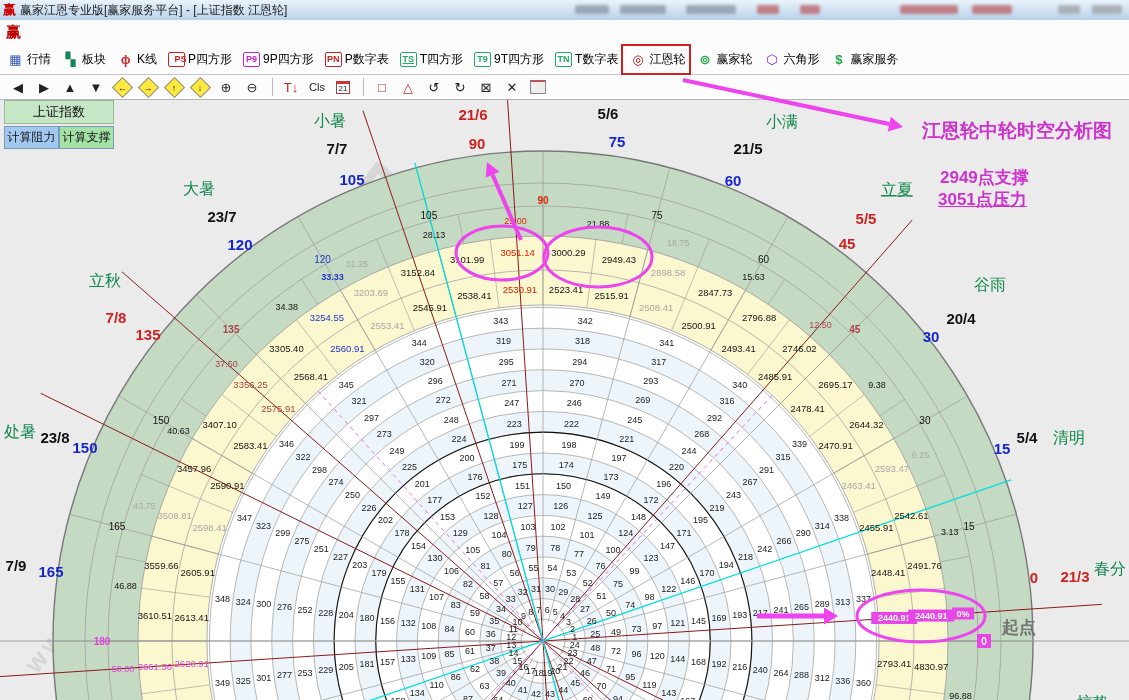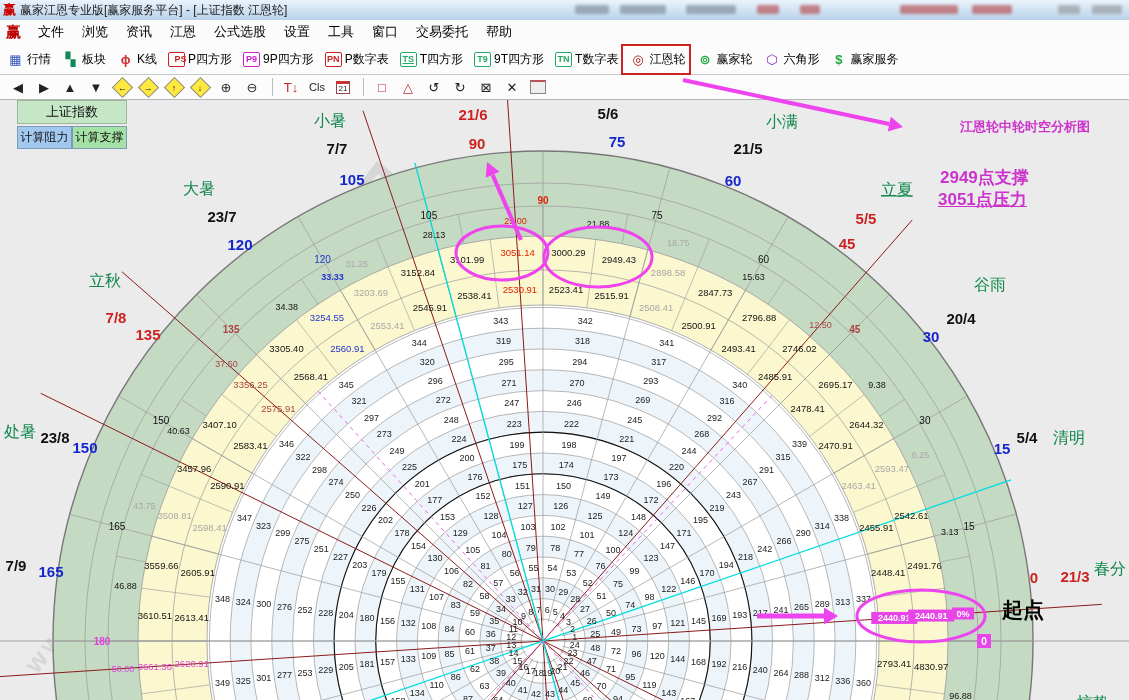--- a/index.html
+++ b/index.html
@@ -31,21 +31,21 @@
     font-size:13px;margin-right:2px;color:#222;}
   .db-sep{width:1px;height:18px;background:#bbb;margin:0 6px;}
   .diamond{width:13px;height:13px;background:#ffe840;border:1px solid #888;transform:rotate(45deg);
     display:inline-flex;align-items:center;justify-content:center;}
   .diamond span{transform:rotate(-45deg);font-size:9px;font-weight:bold;color:#222;}
   .easel{width:14px;height:11px;border:1px solid #888;border-top:2px solid #b55;background:#eee;position:relative;}
   
   .chart{position:absolute;left:0;top:100px;width:1129px;height:600px;background:#ebebeb;overflow:hidden;}
   .wm{position:absolute;color:rgba(185,185,185,.42);font-weight:bold;pointer-events:none;white-space:nowrap;}
   
-  .panel{position:absolute;left:17px;top:0;width:110px;z-index:20;font-size:13px;}
+  .panel{position:absolute;left:4px;top:0;width:110px;z-index:20;font-size:13px;}
   .panel .hdr{background:#c6e7c5;border:1px solid #9ab89a;text-align:center;padding:2px 0;font-size:13px;color:#111;}
   .panel .row{background:#b9dcf8;border:1px solid #9ab6d0;margin-top:2px;padding:3px 1px 3px 2px;
     color:#8b0000;white-space:nowrap;overflow:hidden;}
   .panel .btns{display:flex;margin-top:2px;}
   .panel .btn{flex:1;text-align:center;padding:2px 0;font-size:12px;border:1px solid #7a9ab8;color:#111;}
   .btn-res{background:#a3c8f0;}
   .btn-sup{background:#a5e2a5;margin-left:0;border-color:#7ab87a;}
   
   .olabel{position:absolute;transform:translate(-50%,-50%);font-size:15px;font-weight:bold;white-space:nowrap;z-index:10;}
   .ol-red{color:#cc2222;} .ol-blue{color:#1527cc;} .ol-black{color:#111;}
@@ -69,32 +69,20 @@
       <div class="blurblock" style="left: 800px; width: 20px; background: rgb(176, 48, 48);"></div>
       <div class="blurblock" style="left: 900px; width: 58px; background: rgb(176, 48, 48);"></div>
       <div class="blurblock" style="left: 972px; width: 40px; background: rgb(176, 48, 48);"></div>
       <div class="blurblock" style="left: 1058px; width: 22px; background: rgb(138, 138, 138);"></div>
       <div class="blurblock" style="left: 1092px; width: 30px; background: rgb(138, 138, 138);"></div>
     </div>
 </div>
 
 <div class="menubar">
   <span class="logo">赢</span>
-  <div id="menu-items" style="display:flex;">
-      <div class="menu-item">文件</div>
-      <div class="menu-item">浏览</div>
-      <div class="menu-item">资讯</div>
-      <div class="menu-item">江恩</div>
-      <div class="menu-item">公式选股</div>
-      <div class="menu-item">设置</div>
-      <div class="menu-item">工具</div>
-      <div class="menu-item">窗口</div>
-      <div class="menu-item">交易委托</div>
-      <div class="menu-item">帮助</div>
-    </div>
 </div>
 
 <div class="toolbar" id="toolbar">
     <div class="tb-item">
       <span class="tb-ico" style="color: rgb(51, 85, 187); font-size: 13px;">▦</span>
       <span>行情</span>
     </div>
     <div class="tb-item">
       <span class="tb-ico" style="color: rgb(17, 136, 85); font-size: 13px;">▚</span>
       <span>板块</span>
@@ -724,24 +712,24 @@
       <div class="olabel ol-black" style="left: 1027px; top: 337px;">5/4</div>
       <div class="olabel ol-green" style="left: 1069px; top: 338px;">清明</div>
       <div class="olabel ol-blue" style="left: 1002px; top: 348px;">15</div>
       <div class="olabel ol-red" style="left: 1034px; top: 477px;">0</div>
       <div class="olabel ol-red" style="left: 1075px; top: 476px;">21/3</div>
       <div class="olabel ol-green" style="left: 1110px; top: 469px;">春分</div>
       <div class="olabel ol-green" style="left: 1093px; top: 591px; margin-top: 12px;">惊蛰</div>
     </div>
 </div>
 
-<div class="annot-text" style="left: 960px; top: 118px; font-size: 13px; color: rgb(204, 51, 204);">江恩轮中轮时空分析图</div>
+<div class="annot-text" style="left: 922px; top: 118px; font-size: 19px; color: rgb(204, 51, 204);">江恩轮中轮时空分析图</div>
 <div class="annot-text" style="left: 940px; top: 166px; font-size: 17px; color: rgb(204, 51, 204);">2949点支撑</div>
 <div class="annot-text" style="left: 938px; top: 188px; font-size: 17px; color: rgb(204, 51, 204); text-decoration: underline;">3051点压力</div>
-<div class="annot-text" style="left: 1002px; top: 596px; font-size: 21px; color: #000000;">起点</div>
+<div class="annot-text" style="left: 1002px; top: 616px; font-size: 17px; color: #737373;">起点</div>
 
 <svg class="overlay" id="overlay" width="1129" height="700">
     <ellipse cx="502" cy="253" rx="46" ry="27" fill="none" stroke="#ee44ee" stroke-width="3"></ellipse>
     <ellipse cx="598" cy="257" rx="54" ry="30" fill="none" stroke="#ee44ee" stroke-width="3"></ellipse>
     <ellipse cx="921" cy="616" rx="64" ry="26" fill="none" stroke="#ee44ee" stroke-width="3"></ellipse>
     <line x1="683" y1="80" x2="889.3089474157799" y2="124.07509331155299" stroke="#ee44ee" stroke-width="4"></line>
     <polygon points="903,127 887.7420331183976,131.40958576738515 890.8758617131623,116.74060085572083" fill="#ee44ee"></polygon>
     <line x1="521" y1="240" x2="492.594195887195" y2="174.83374350591794" stroke="#ee44ee" stroke-width="4"></line>
     <polygon points="487,162 499.46941562250817,171.8368528520635 485.7189761518818,177.8306341597724" fill="#ee44ee"></polygon>
     <line x1="757" y1="616" x2="824" y2="616" stroke="#ee44ee" stroke-width="5"></line>

